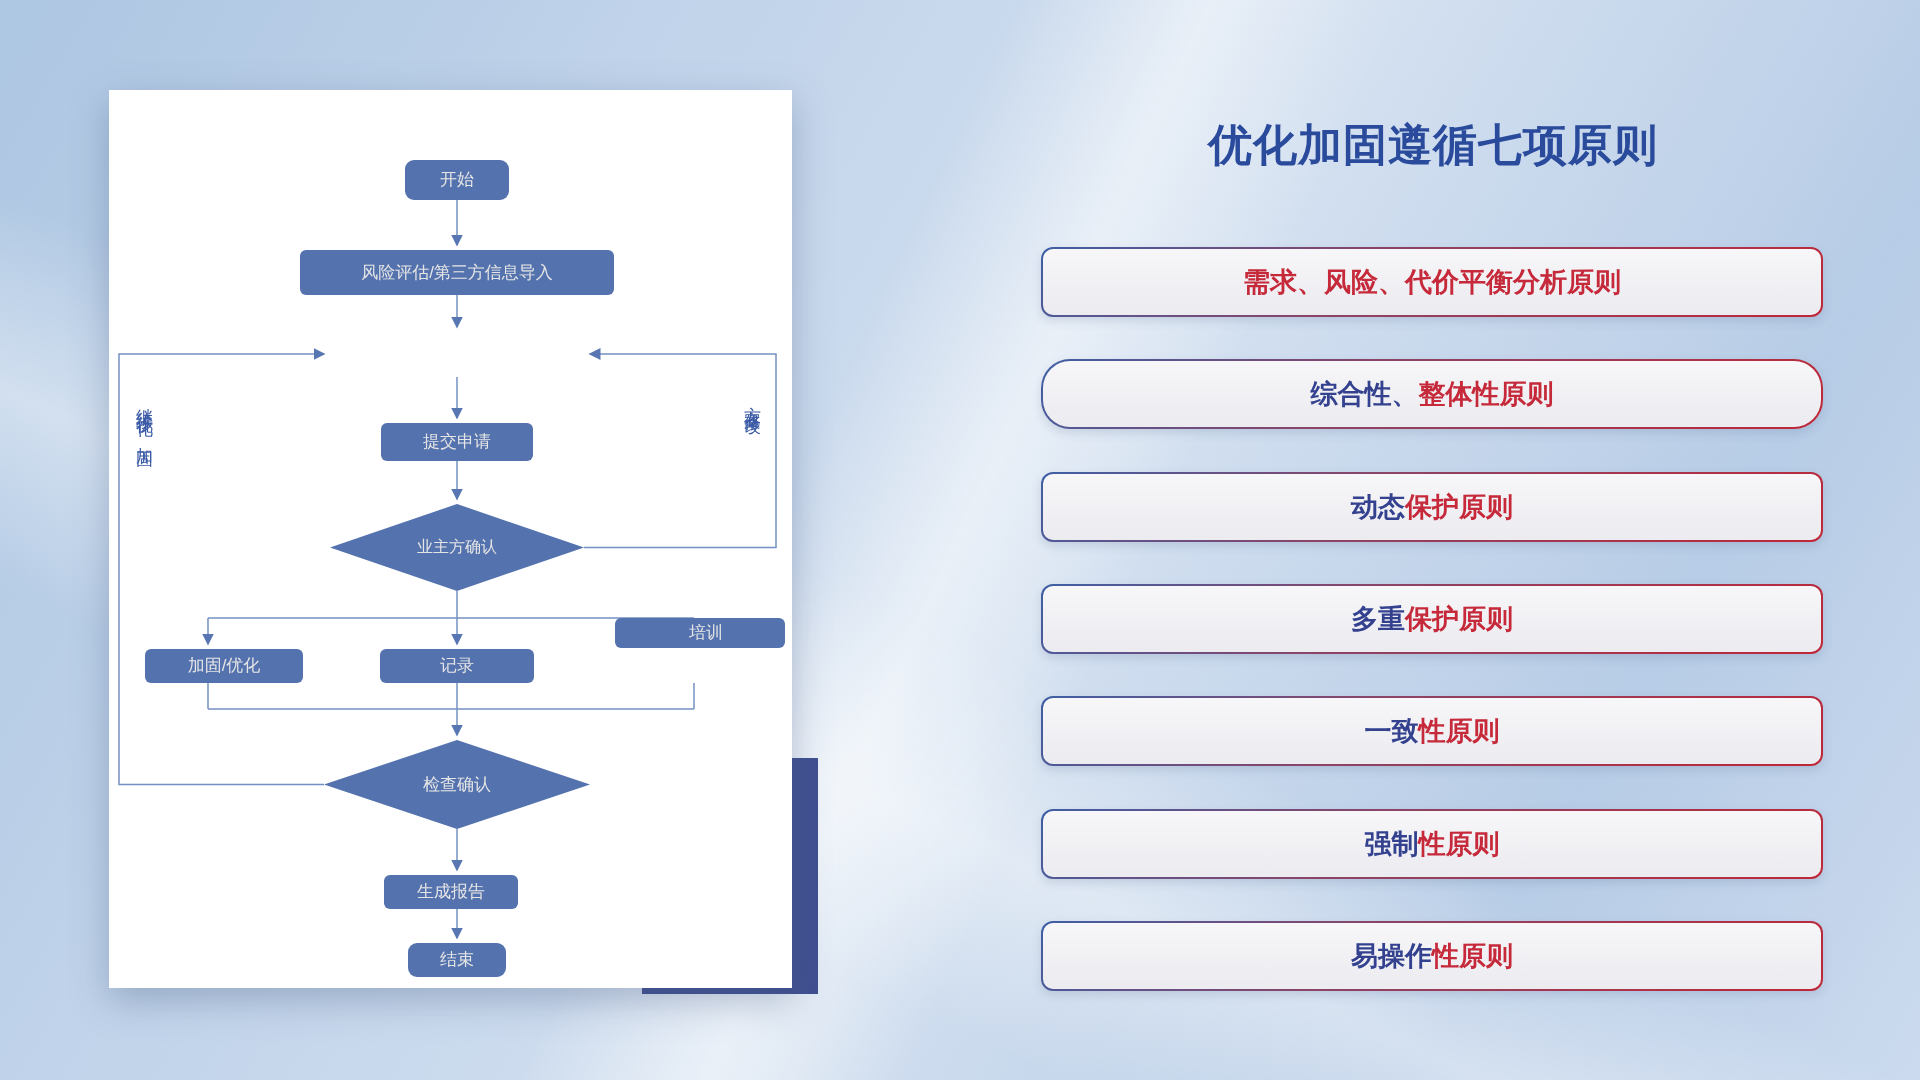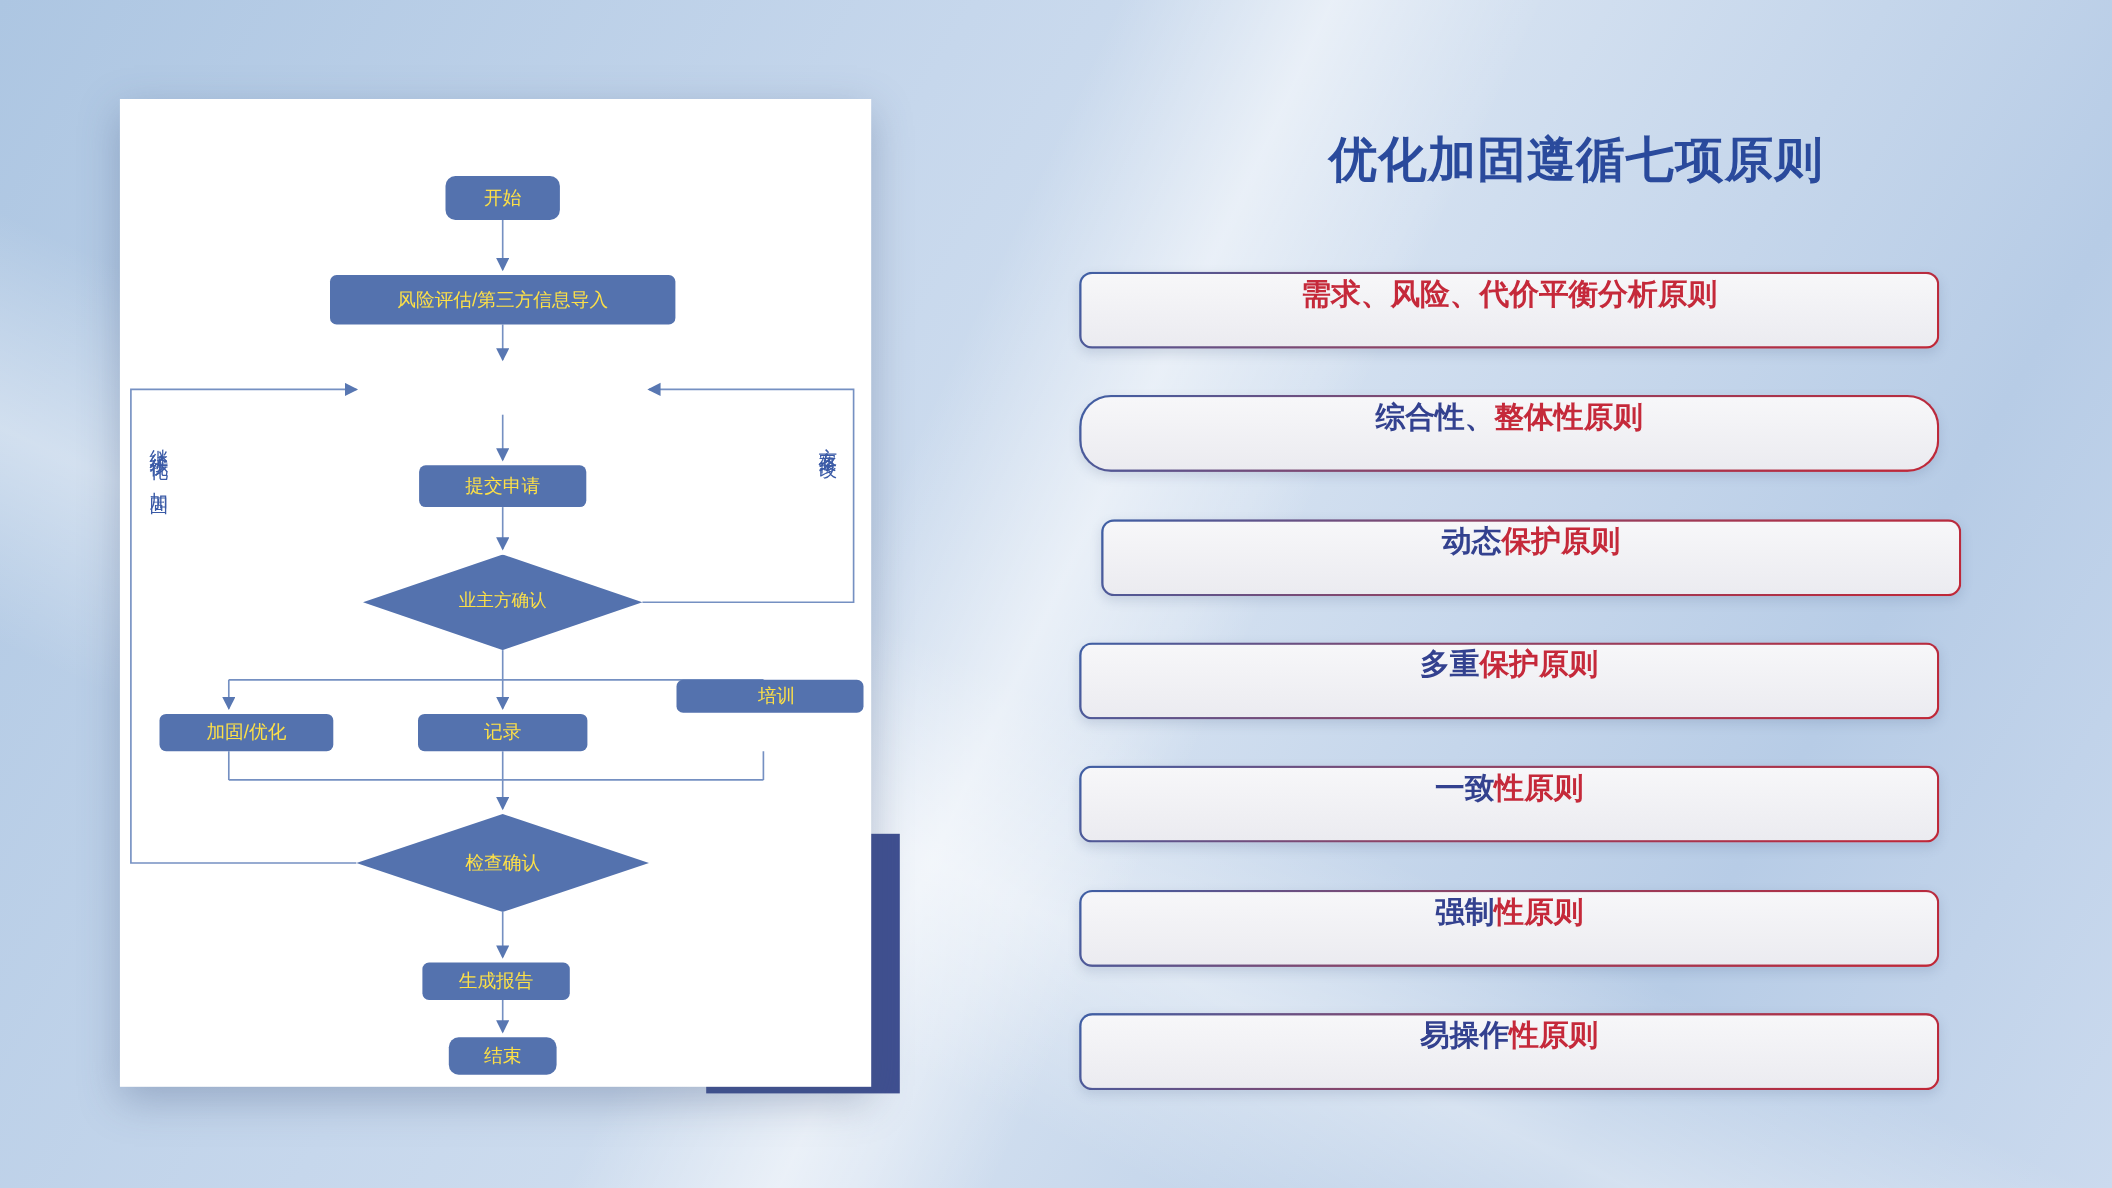--- a/index.html
+++ b/index.html
@@ -21,21 +21,21 @@
   }
   
   .card{
     position:absolute;left:109px;top:90px;width:683px;height:898px;
     background:#ffffff;z-index:2;
     box-shadow:0 12px 35px rgba(70,90,130,0.35);
   }
   .connectors{position:absolute;left:0;top:0;width:683px;height:898px;}
   .node{
     position:absolute;display:flex;align-items:center;justify-content:center;
-    background:#5472ae;color:#fde047;font-size:17px;font-weight:500;
+    background:#5472ae;color:#e5e5e5;font-size:17px;font-weight:500;
     text-align:center;line-height:1.15;z-index:3;
   }
   .rect{border-radius:6px;}
   .pill{border-radius:9px;}
   .diamond{
     background:#5472ae;
     clip-path:polygon(50% 0, 100% 50%, 50% 100%, 0 50%);
     font-size:16px;
   }
   .vlabel{
@@ -43,27 +43,27 @@
     color:#3a5aa6;font-size:17px;letter-spacing:4px;z-index:3;
     display:flex;align-items:center;
   }
   
   .panel-title{
     position:absolute;left:1040px;top:116px;width:786px;
     text-align:center;font-size:44px;font-weight:bold;color:#2a4a9c;
     letter-spacing:1px;z-index:2;
   }
   .pbox{
-    position:absolute;left:981px;width:782px;height:70px;box-sizing:border-box;
+    position:absolute;left:1041px;width:782px;height:70px;box-sizing:border-box;
     border-radius:12px;
     background:
       linear-gradient(180deg,#f7f7f9,#ebebf0) padding-box,
       linear-gradient(135deg,#3e5fa5 0%, #8b4467 40%, #c02737 100%) border-box;
     border:2px solid transparent;
-    display:flex;justify-content:center;
+    display:flex;align-items:center;justify-content:center;
     font-size:27px;font-weight:bold;z-index:2;
     box-shadow:0 4px 10px rgba(80,100,140,0.18);
   }
   .pbox .part-blue{color:#33418f;}
   .pbox .part-red{color:#c5293a;}
 </style>
 </head>
 <body>
 
 <div class="stage">
@@ -129,21 +129,21 @@
   <div class="panel-title">优化加固遵循七项原则</div>
 
   <div class="pbox" style="top:247px;">
     <span class="part-blue"></span>
       <span class="part-red">需求、风险、代价平衡分析原则</span>
   </div>
   <div class="pbox" style="top:359px;border-radius:29px;">
     <span class="part-blue">综合性、</span>
       <span class="part-red">整体性原则</span>
   </div>
-  <div class="pbox" style="top:472px;margin-left:20px;">
+  <div class="pbox" style="top:472px;">
     <span class="part-blue">动态</span>
       <span class="part-red">保护原则</span>
   </div>
   <div class="pbox" style="top:584px;">
     <span class="part-blue">多重</span>
       <span class="part-red">保护原则</span>
   </div>
   <div class="pbox" style="top:696px;">
     <span class="part-blue">一致</span>
       <span class="part-red">性原则</span>

